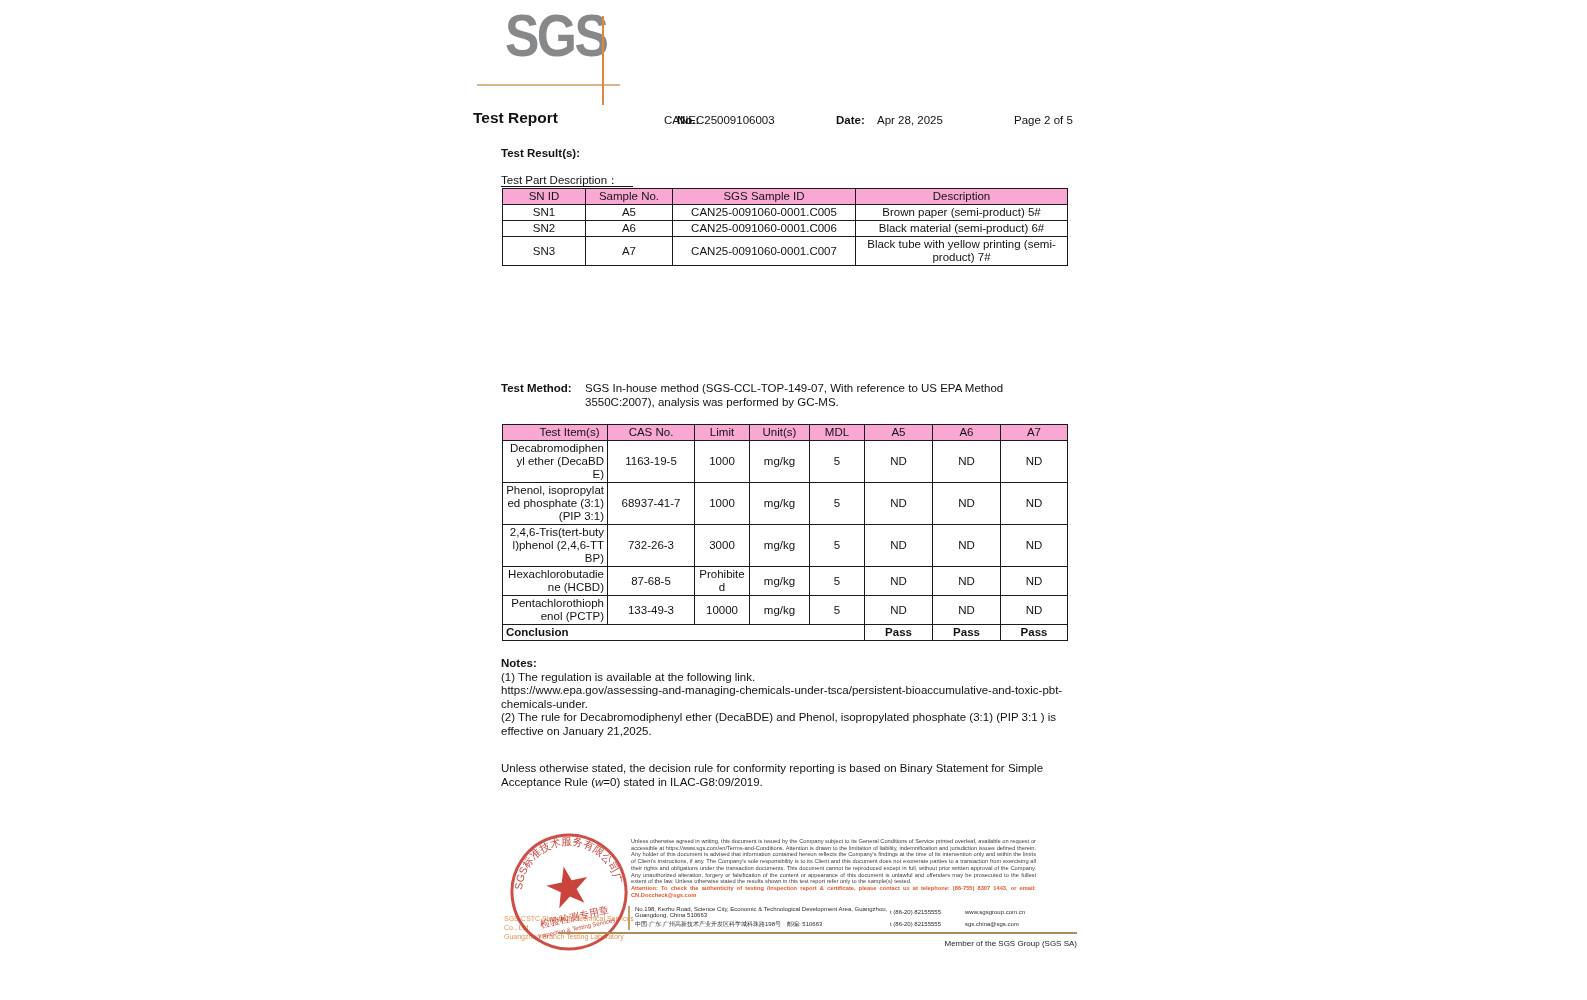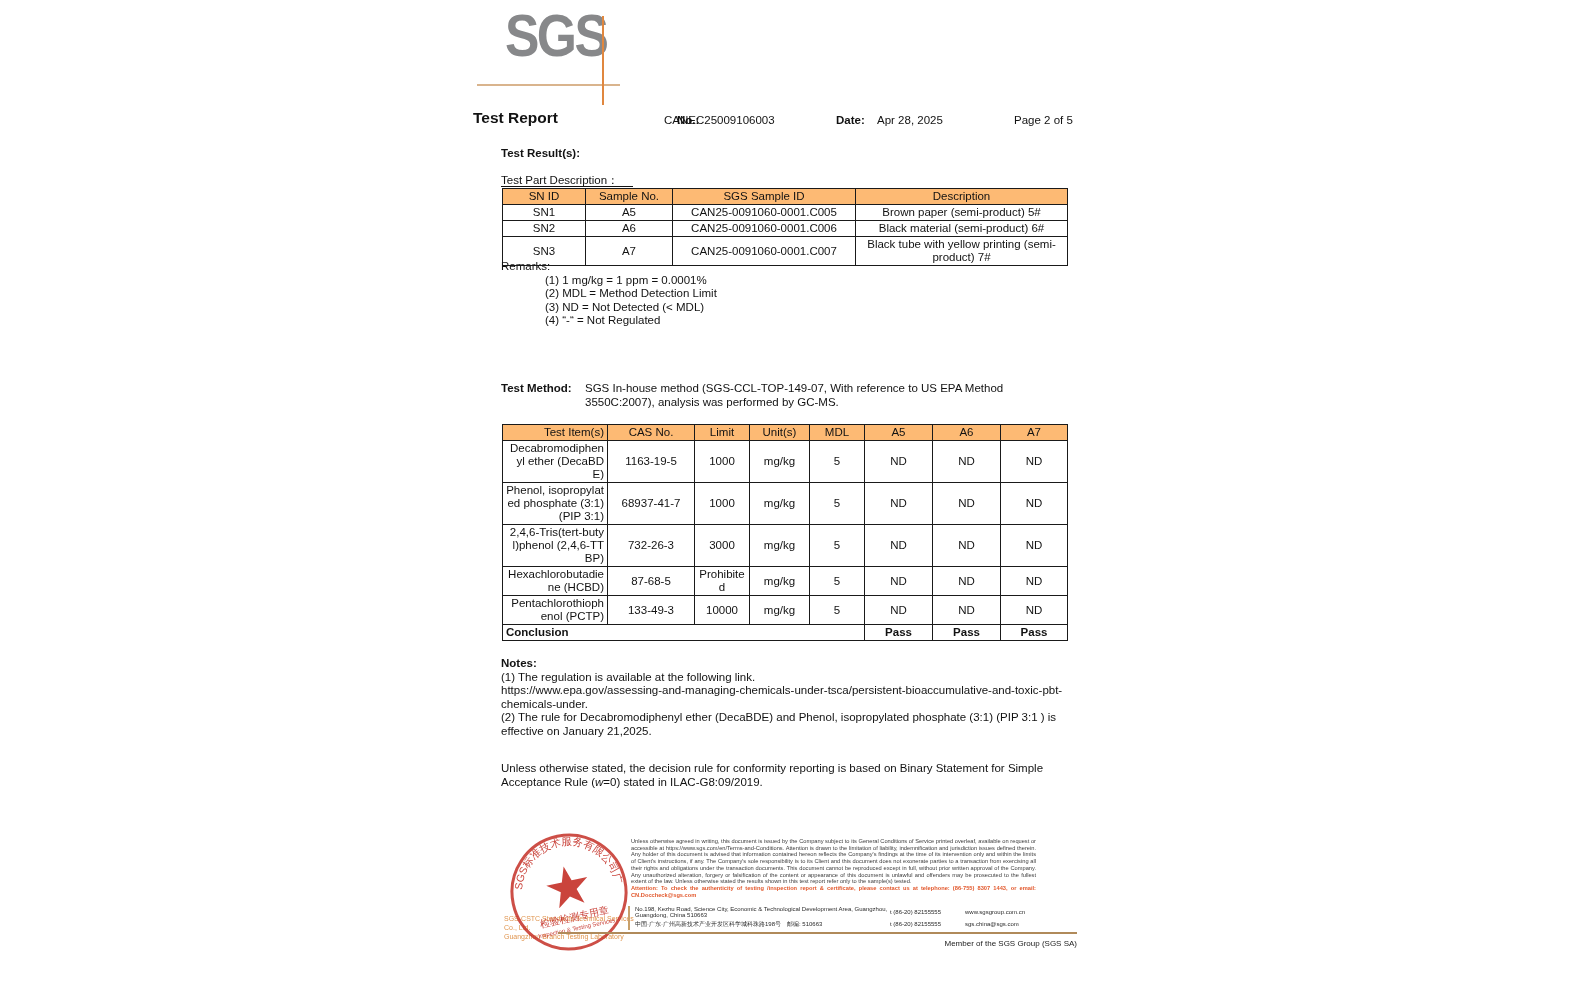--- a/index.html
+++ b/index.html
@@ -22,24 +22,24 @@
 
   
   .t{font-size:11.5px;line-height:13.5px;}
   .bold{font-weight:bold;}
   .sec-title{position:absolute;left:501px;top:147px;}
   .part-desc{position:absolute;left:501px;top:174px;}
   .part-desc span{border-bottom:1px solid #121212;padding-right:14px;}
 
   table{border-collapse:collapse;table-layout:fixed;font-size:11.5px;}
   th,td{border:1px solid #1a1a1a;padding:1px 3px;text-align:center;vertical-align:middle;line-height:13px;}
-  thead th{background:#fdba74;font-weight:normal;}
+  thead th{background:#f9a8d4;font-weight:normal;}
   .part-table{position:absolute;left:502px;top:188px;width:565px;}
   .main-table{position:absolute;left:502px;top:424px;width:565px;}
-  .main-table th.item-h{text-align:right;padding-left:32px;}
+  .main-table th.item-h{text-align:center;padding-left:32px;}
   .main-table td.item{text-align:right;word-break:break-all;}
   .main-table td.lim{word-break:break-all;}
   .conc-label{text-align:left;font-weight:bold;}
   .conc-val{font-weight:bold;}
 
   .remarks{position:absolute;left:501px;top:260px;width:566px;}
   .remarks .rl{margin-left:44px;}
 
   .pbt-heading{position:absolute;left:501px;top:341px;width:566px;font-weight:bold;}
   .pbt-heading span{text-decoration:underline;}
@@ -119,27 +119,20 @@
       </tr>
       <tr>
         <td>SN3</td>
         <td>A7</td>
         <td>CAN25-0091060-0001.C007</td>
         <td>Black tube with yellow printing (semi-product) 7#</td>
       </tr>
     </tbody>
   </table>
 
-  <div class="t remarks">
-    <div>Remarks:</div>
-    <div class="rl">(1)  1 mg/kg = 1 ppm = 0.0001%</div>
-    <div class="rl">(2)  MDL = Method Detection Limit</div>
-    <div class="rl">(3)  ND = Not Detected (&lt; MDL)</div>
-    <div class="rl">(4)  “-“ = Not Regulated</div>
-  </div>
 
 
   <div class="t method-row">
     <span class="method-label">Test Method:</span><span class="method-text">SGS In-house method (SGS-CCL-TOP-149-07, With reference to US EPA Method 3550C:2007), analysis was performed by GC-MS.</span>
   </div>
 
   <table class="main-table">
     <colgroup>
         <col style="width:105px">
         <col style="width:87px">

